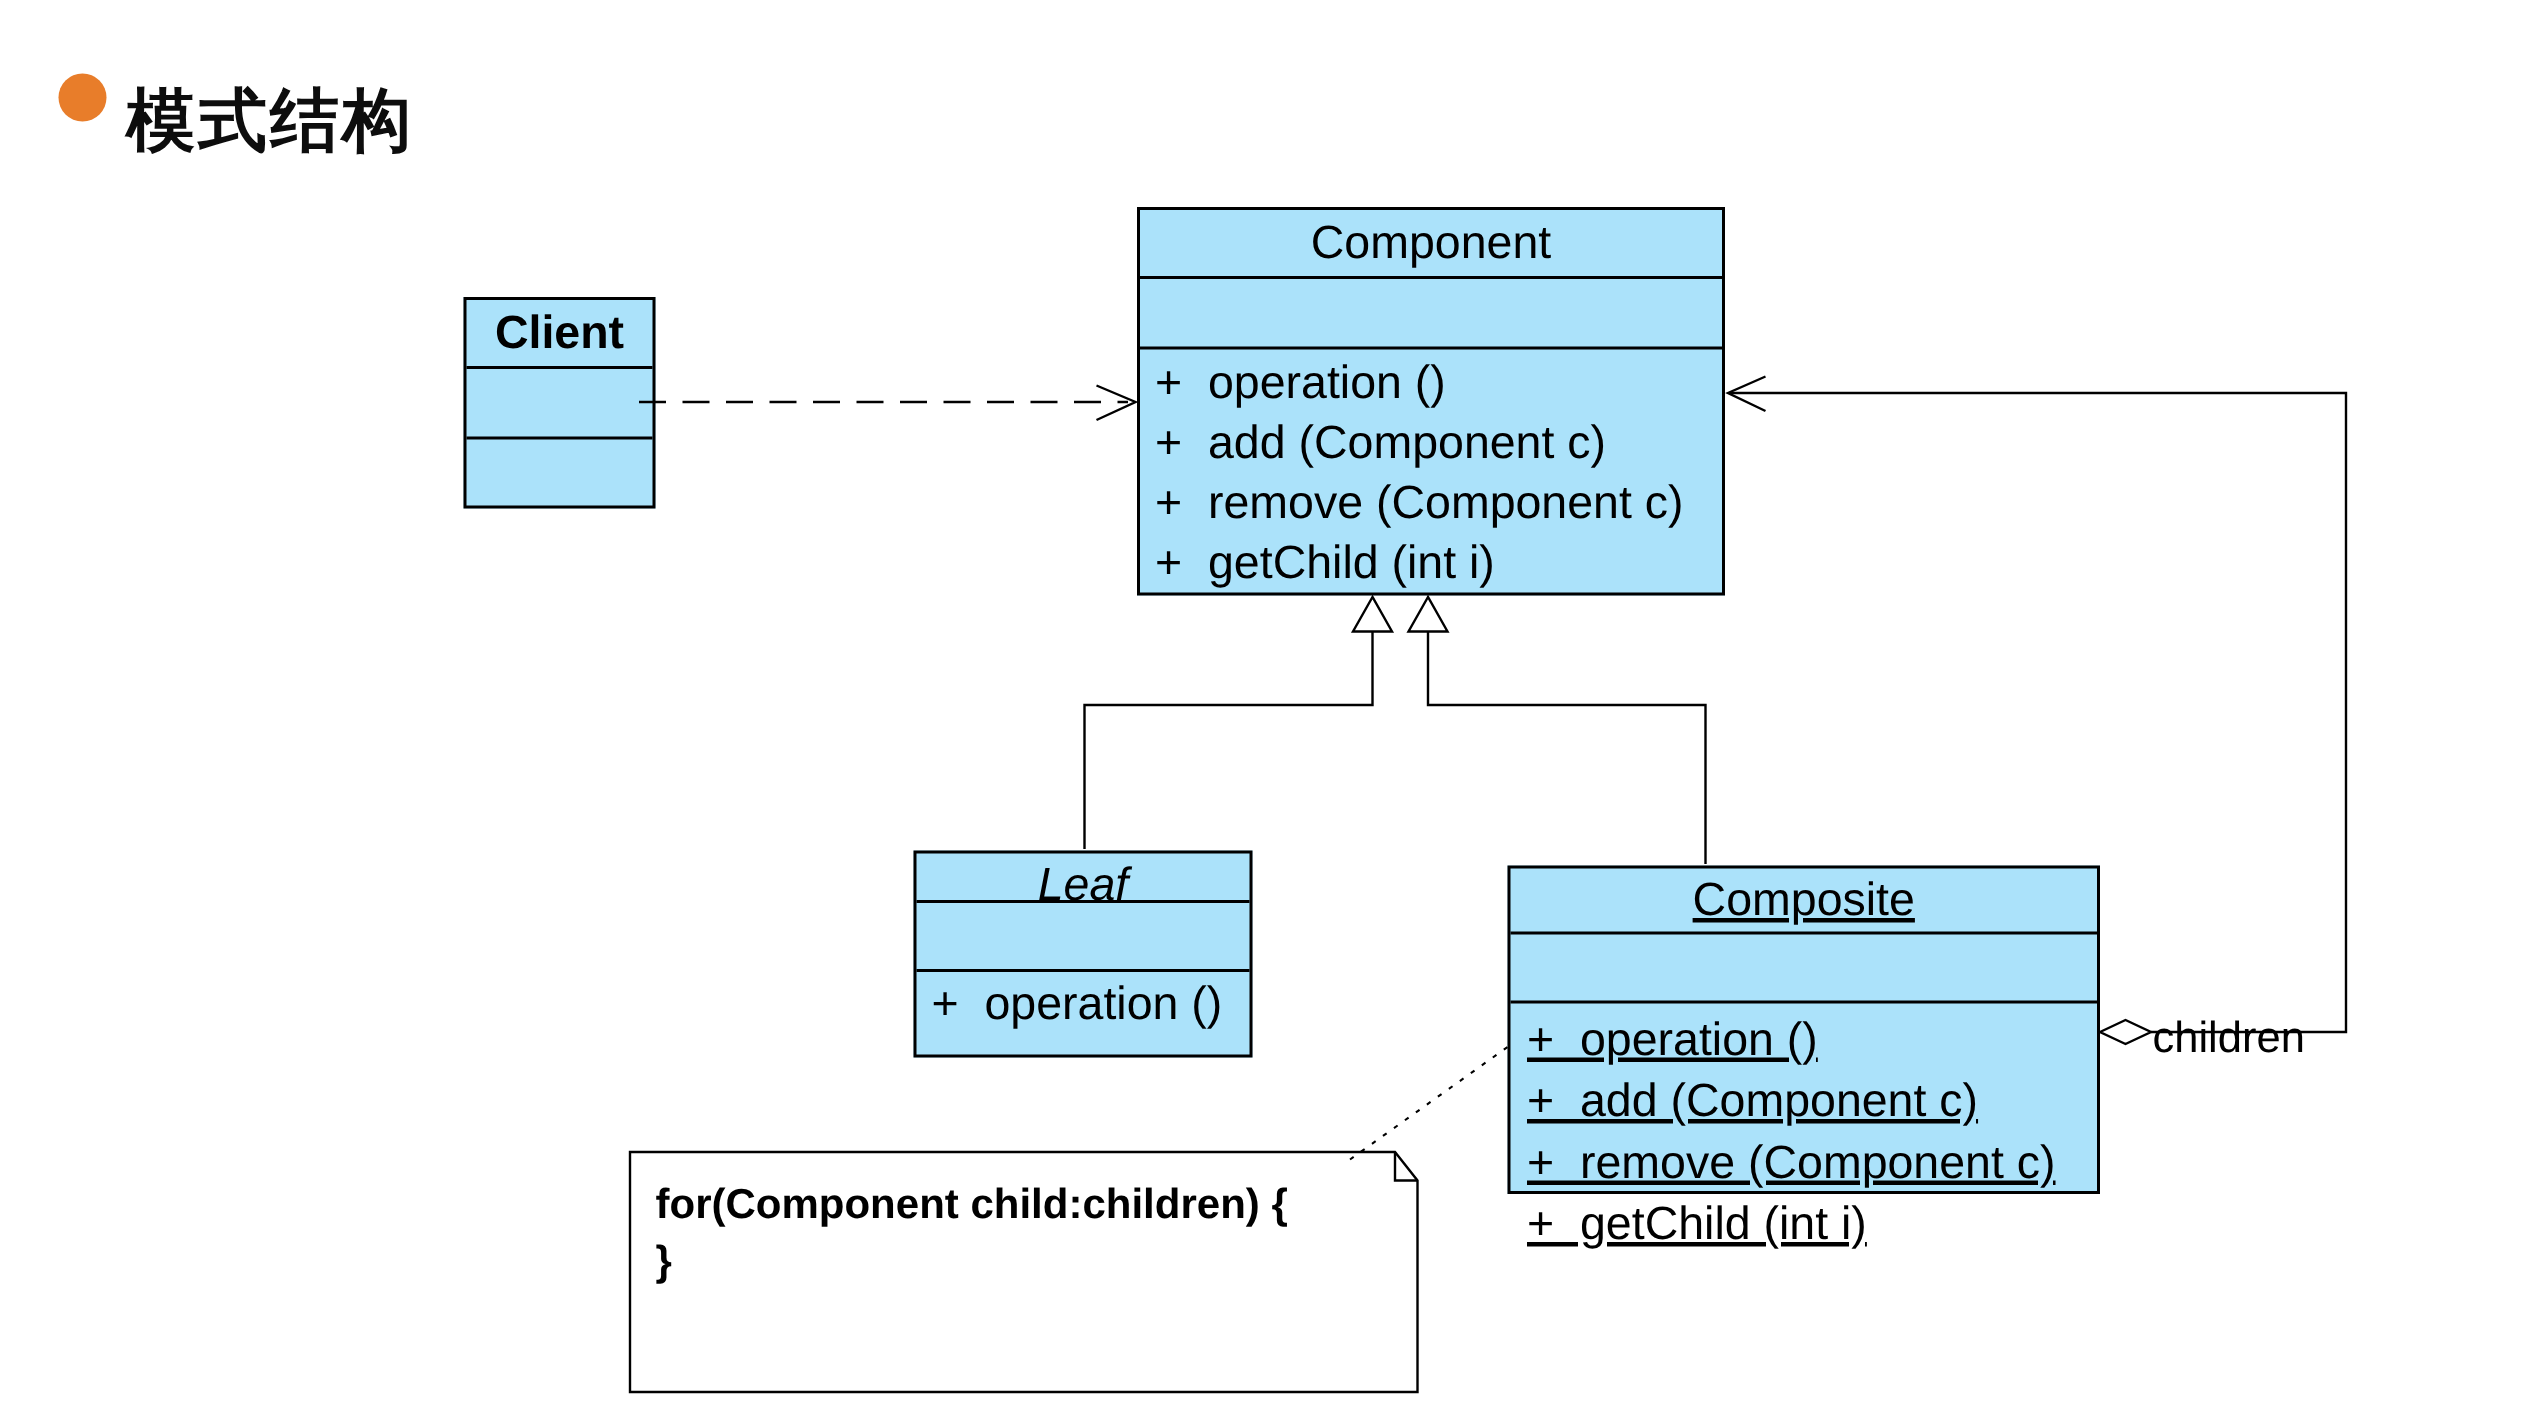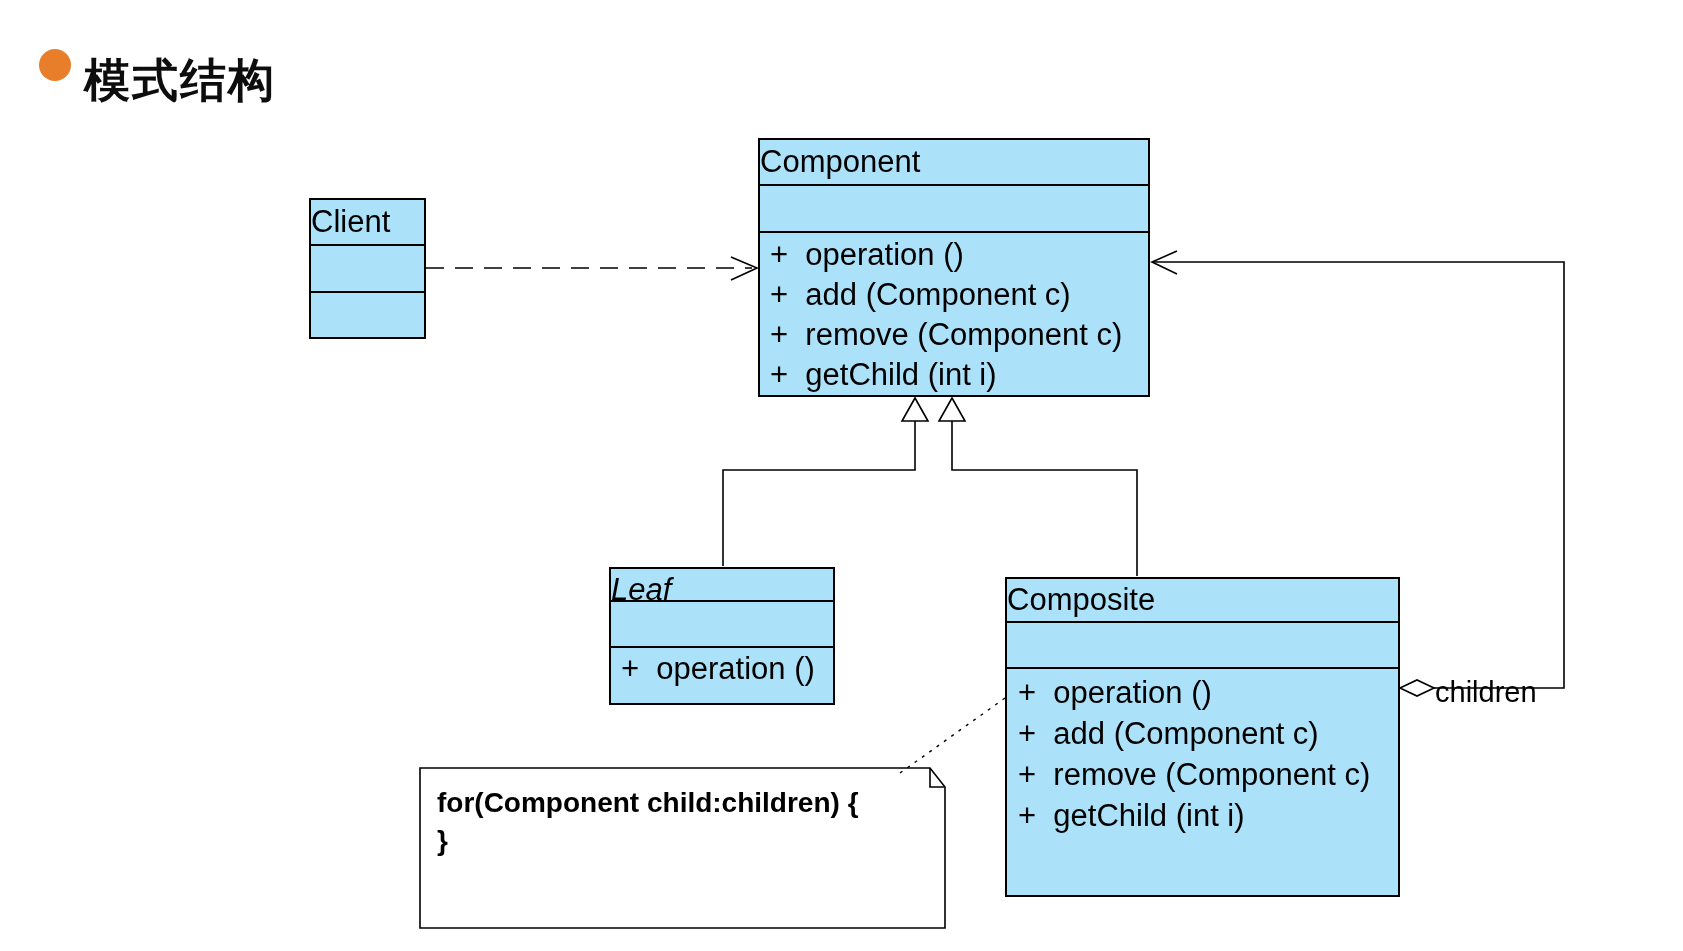--- a/index.html
+++ b/index.html
@@ -9,40 +9,40 @@
 
   .bullet { position:absolute; left:39px; top:49px; width:32px; height:32px;
             border-radius:50%; background:var(--accent,#E87D2A); }
   .slide-title { position:absolute; left:84px; top:50px; font-size:46px; font-weight:bold;
                  color:#0d0d0d; letter-spacing:2px; font-family:"Liberation Sans", sans-serif; }
 
   svg.connectors { position:absolute; left:0; top:0; width:1683px; height:951px; }
 
   .uml-class { position:absolute; background:var(--box-fill,#ABE2FA);
                border:2px solid var(--box-border,#000); color:#000; }
-  .uml-name  { border-bottom:2px solid var(--box-border,#000); 
+  .uml-name  { border-bottom:2px solid var(--box-border,#000); text-align:center;
                font-size:31px; }
   .uml-attrs { border-bottom:2px solid var(--box-border,#000); }
   .uml-methods .m { font-size:31px; white-space:pre; }
 
   .note-text { position:absolute; left:437px; top:784px; width:500px; font-size:28px; color:#000; }
   .note-text .line { line-height:38px; white-space:pre;font-weight:bold; }
   .note-text .indent { padding-left:95px; }
 
   .assoc-label { position:absolute; left:1435px; top:676px; font-size:29px; color:#000; }
 </style>
 </head>
 <body>
 
 <div class="slide">
 
   <span class="bullet"></span>
   <h1 class="slide-title">模式结构</h1>
 
-  <div class="uml-class" style="left:309px; top:198px; width:117px; height:141px;">
+  <div class="uml-class" style="left:309px; top:198px; width:128px; height:141px;font-weight:bold;">
     <div class="uml-name" style="height:46px; line-height:43px;">Client</div>
     <div class="uml-attrs" style="height:47px;"></div>
     <div class="uml-methods" style="height:44px;"></div>
   </div>
 
   <div class="uml-class" style="left:758px; top:138px; width:392px; height:259px;">
     <div class="uml-name" style="height:46px; line-height:43px;">Component</div>
     <div class="uml-attrs" style="height:47px;"></div>
     <div class="uml-methods" style="padding:2px 0 0 10px;">
       <div class="m" style="line-height:40px;">+  operation ()</div>
@@ -53,21 +53,21 @@
   </div>
 
   <div class="uml-class" style="left:609px; top:567px; width:226px; height:138px;">
     <div class="uml-name" style="height:33px; line-height:42px;font-style:italic;">Leaf</div>
     <div class="uml-attrs" style="height:46px;"></div>
     <div class="uml-methods" style="padding-left:10px;">
       <div class="m" style="line-height:42px;">+  operation ()</div>
     </div>
   </div>
 
-  <div class="uml-class" style="left:1005px; top:577px; width:395px; height:320px;">
+  <div class="uml-class" style="left:1005px; top:577px; width:395px; height:219px;text-decoration:underline;">
     <div class="uml-name" style="height:44px; line-height:41px;">Composite</div>
     <div class="uml-attrs" style="height:46px;"></div>
     <div class="uml-methods" style="padding:3px 0 0 11px;">
       <div class="m" style="line-height:41px;">+  operation ()</div>
       <div class="m" style="line-height:41px;">+  add (Component c)</div>
       <div class="m" style="line-height:41px;">+  remove (Component c)</div>
       <div class="m" style="line-height:41px;">+  getChild (int i)</div>
     </div>
   </div>
 

